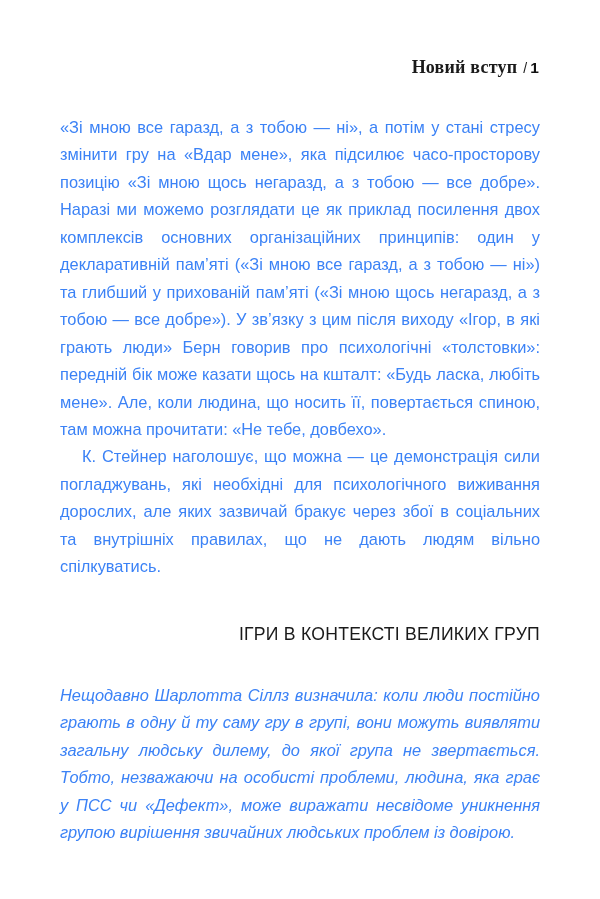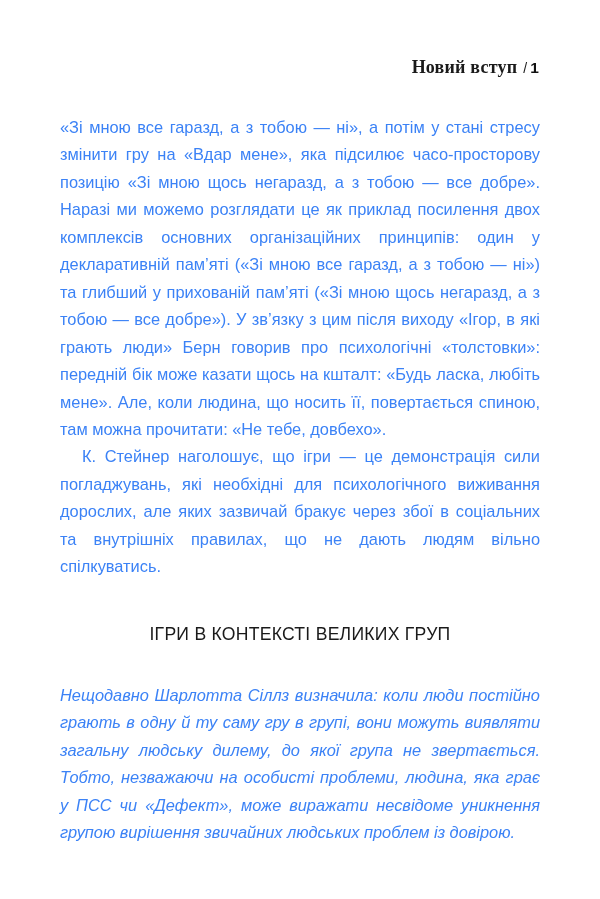--- a/index.html
+++ b/index.html
@@ -82,41 +82,41 @@
   }
 
   h2.section-heading {
     margin: 0;
     font-size: 17.6px;
     font-weight: 400;
     color: #1a1a1a;
     text-transform: uppercase;
     letter-spacing: 0.25px;
     line-height: 27px;
-    text-align: center;
+    text-align: right;
     white-space: nowrap;
   }
 
   .gap-before-heading { height: 40px; }
   .gap-after-heading  { height: 34px; }
 </style>
 </head>
 <body>
 
 <div class="page">
 
   <div class="running-head">
     <span class="rh-title">Новий вступ</span><span class="rh-sep">/</span><span class="rh-page">1</span>
   </div>
 
   <div class="text-column">
 
     <p class="body-par">«Зі мною все гаразд, а з тобою — ні», а потім у стані стресу змінити гру на «Вдар мене», яка підсилює часо-просторову позицію «Зі мною щось негаразд, а з тобою — все добре». Наразі ми можемо розглядати це як приклад посилення двох комплексів основних організаційних принципів: один у декларативній пам’яті («Зі мною все гаразд, а з тобою — ні») та глибший у прихованій пам’яті («Зі мною щось негаразд, а з тобою — все добре»). У зв’язку з цим після виходу «Ігор, в які грають люди» Берн говорив про психологічні «толстовки»: передній бік може казати щось на кшталт: «Будь ласка, любіть мене». Але, коли людина, що носить її, повертається спиною, там можна прочитати: «Не тебе, довбехо».</p>
 
-    <p class="body-par indent">К. Стейнер наголошує, що ігри — це демонстрація сили погладжувань, які необхідні для психологічного виживання дорослих, але яких зазвичай бракує через збої в соціальних та внутрішніх правилах, що не дають людям вільно спілкуватись.</p>
+    <p class="body-par indent">К. Стейнер наголошує, що можна — це демонстрація сили погладжувань, які необхідні для психологічного виживання дорослих, але яких зазвичай бракує через збої в соціальних та внутрішніх правилах, що не дають людям вільно спілкуватись.</p>
 
     <div class="gap-before-heading"></div>
 
     <h2 class="section-heading">ІГРИ В КОНТЕКСТІ ВЕЛИКИХ ГРУП</h2>
 
     <div class="gap-after-heading"></div>
 
     <p class="body-par last-flush">Нещодавно Шарлотта Сіллз визначила: коли люди постійно грають в одну й ту саму гру в групі, вони можуть виявляти загальну людську дилему, до якої група не звертається. Тобто, незважаючи на особисті проблеми, людина, яка грає у ПСС чи «Дефект», може виражати несвідоме уникнення групою вирішення звичайних людських проблем із довірою.</p>
 
   </div>

